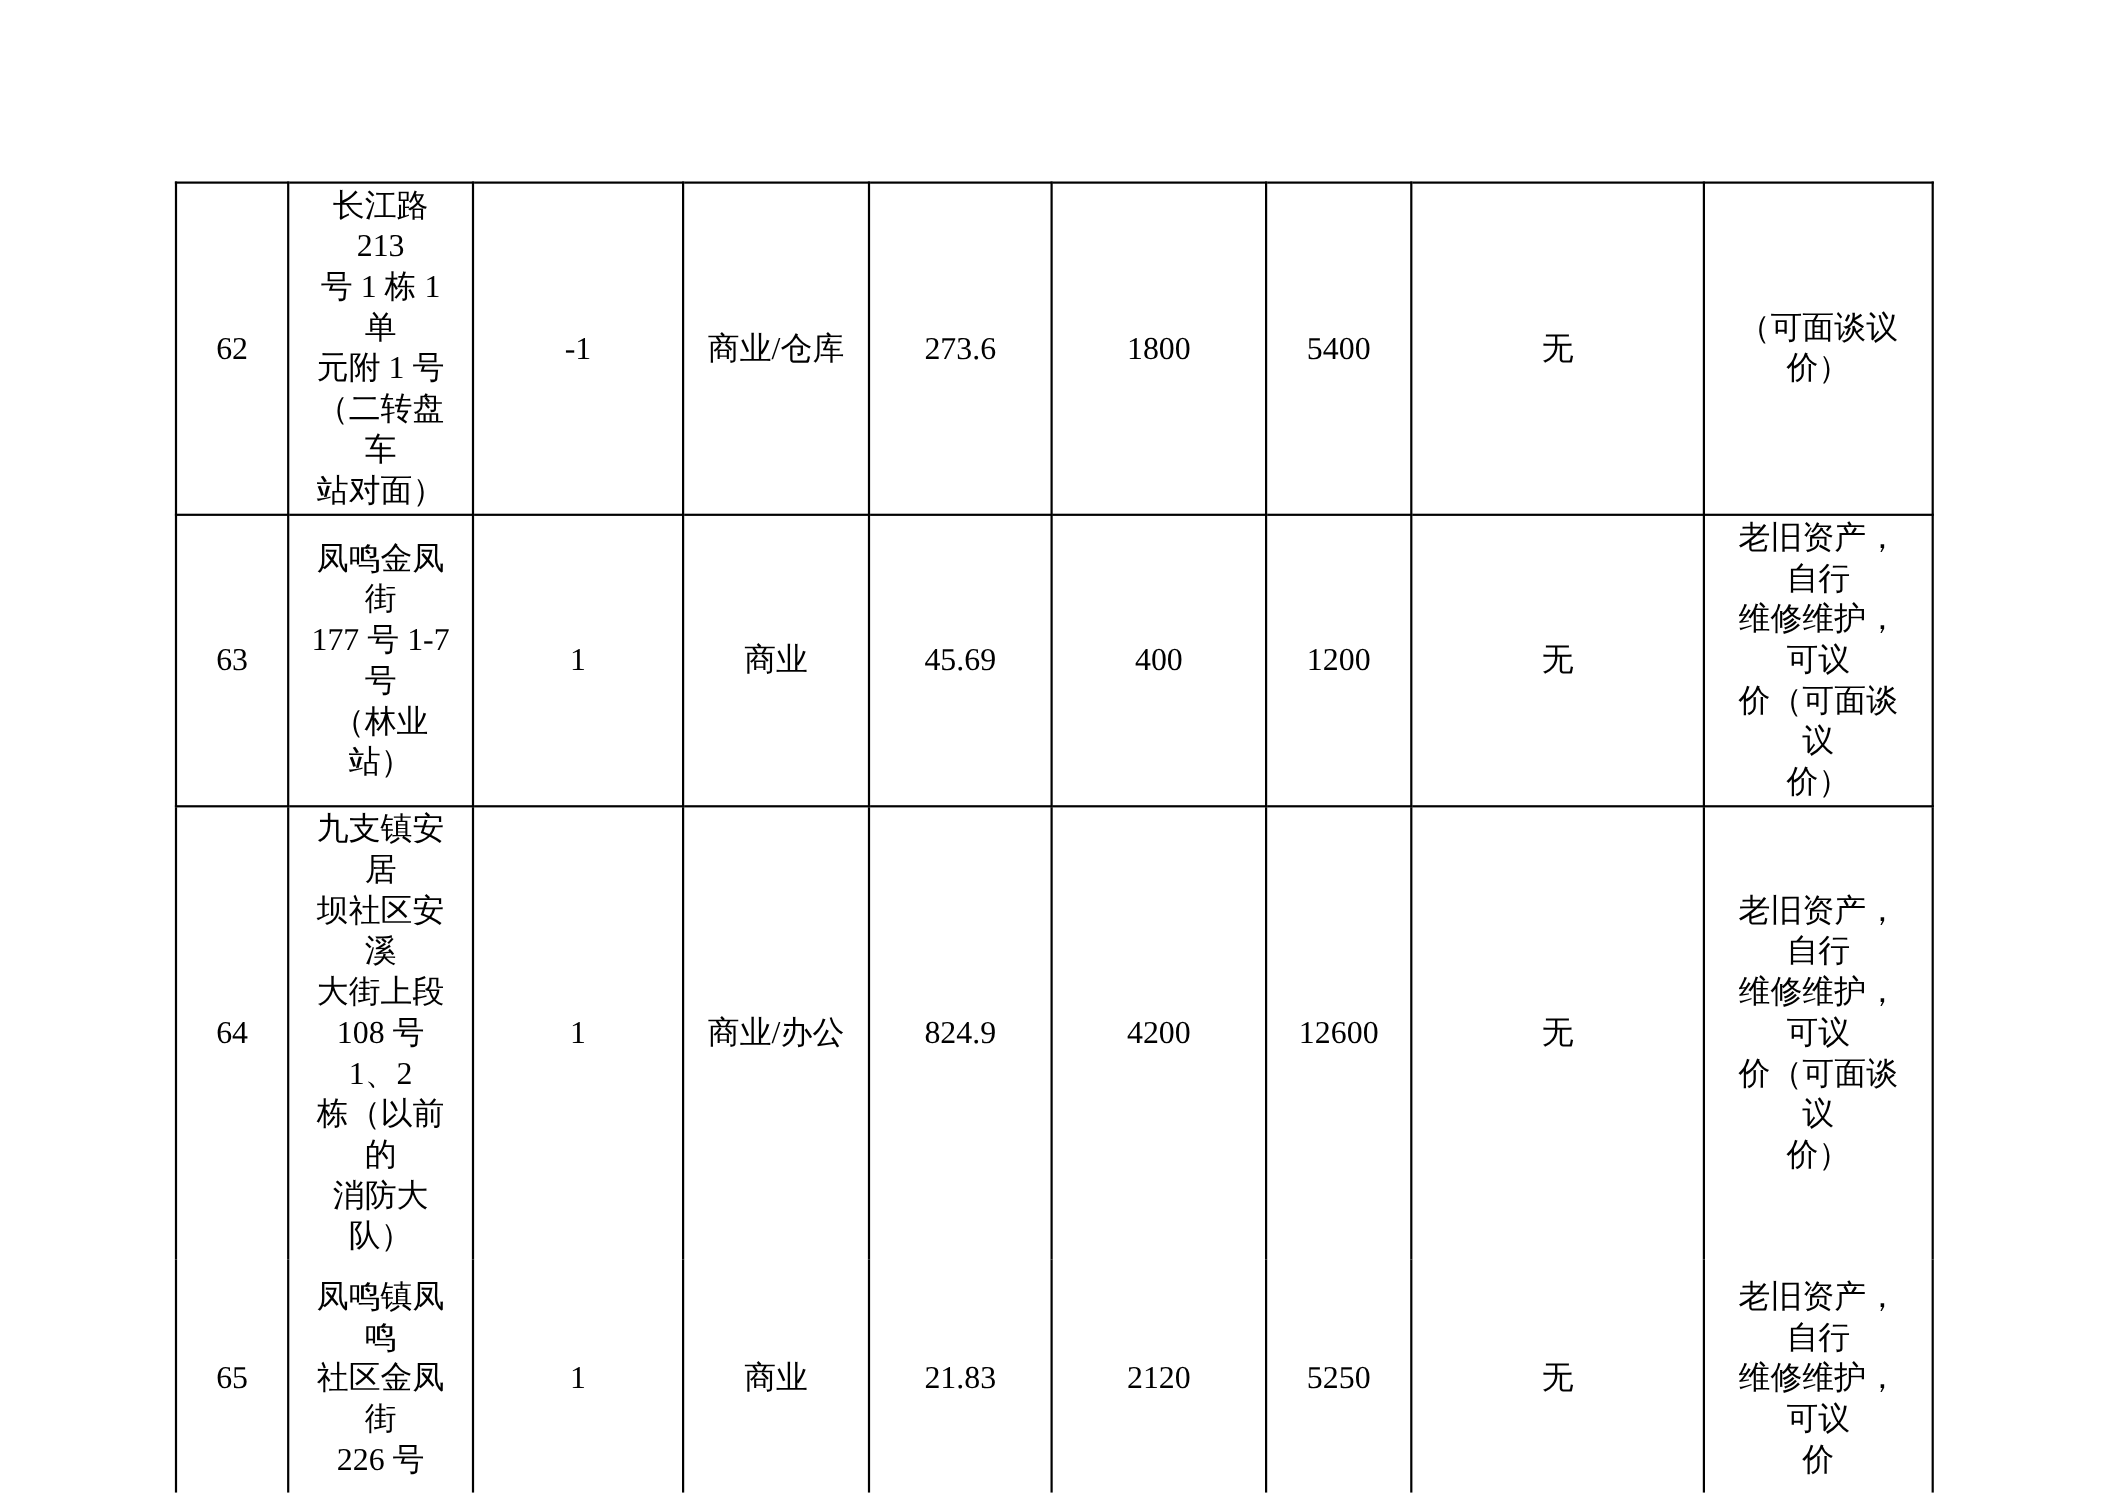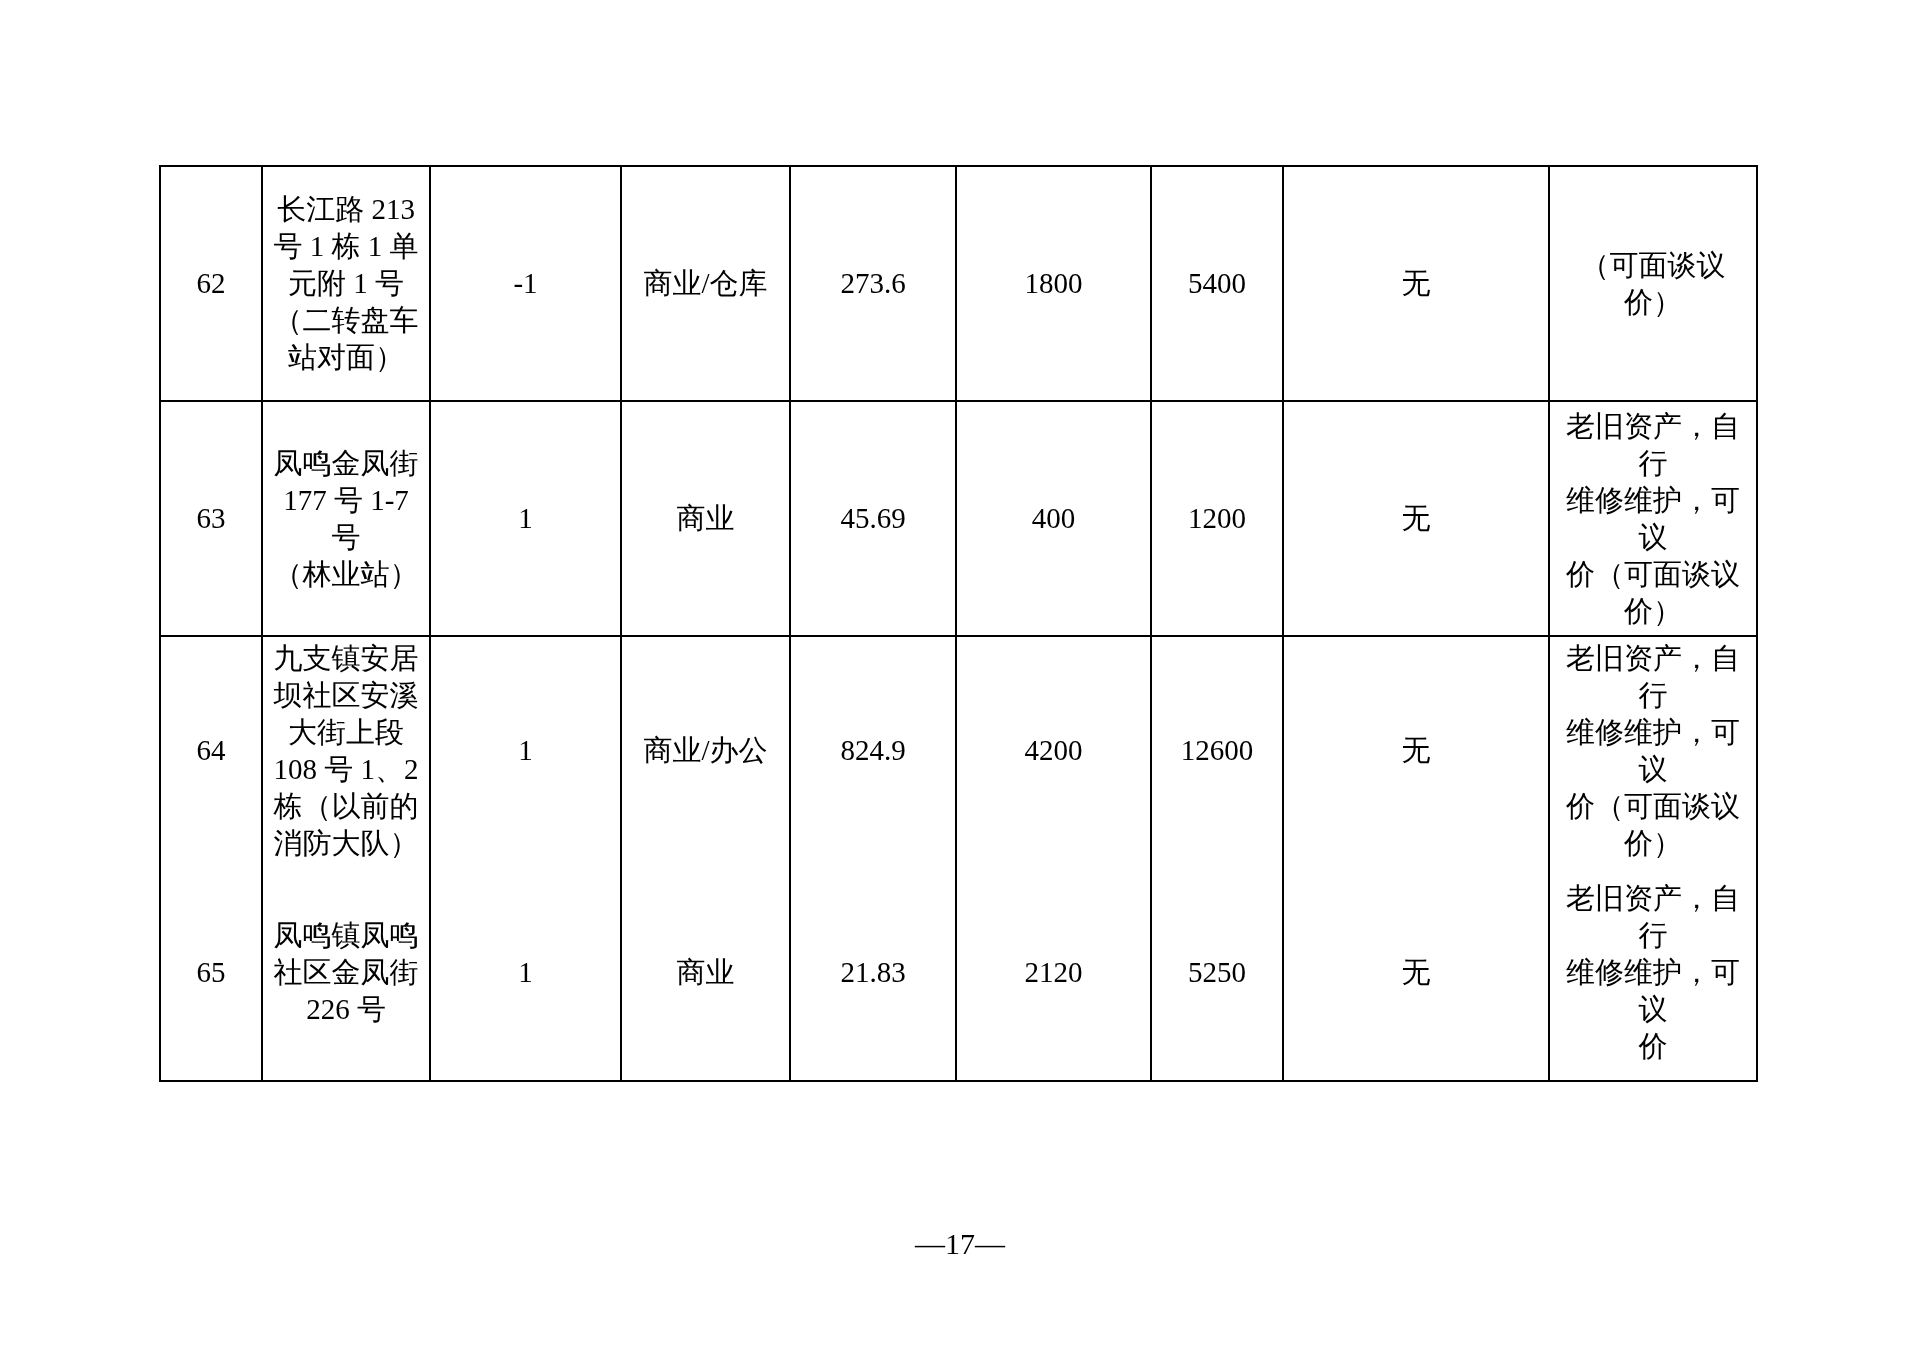--- a/index.html
+++ b/index.html
@@ -23,21 +23,21 @@
     width: 1597px;
     border-collapse: collapse;
     table-layout: fixed;
   }
   table.asset-table td {
     border: 2px solid #000000;
     font-size: 29px;
     line-height: 37px;
     text-align: center;
     vertical-align: middle;
-    padding: 2px 6px;
+    padding: 2px 20px;
     box-sizing: border-box;
     white-space: pre-line;
     overflow: hidden;
     margin-top: 28px;
   }
   td.cell-address {
     text-align: left;
     padding-left: 10px;
     padding-right: 6px;
   }
@@ -143,15 +143,14 @@
         <td class="cell-amount">2120</td>
         <td class="cell-amount">5250</td>
         <td class="cell-extra">无</td>
         <td class="cell-notes">老旧资产，自行
 维修维护，可议
 价</td>
       </tr>
     </tbody>
   </table>
 
-  <div class="footer">—17—</div>
 
 </div>
 
 </body></html>

